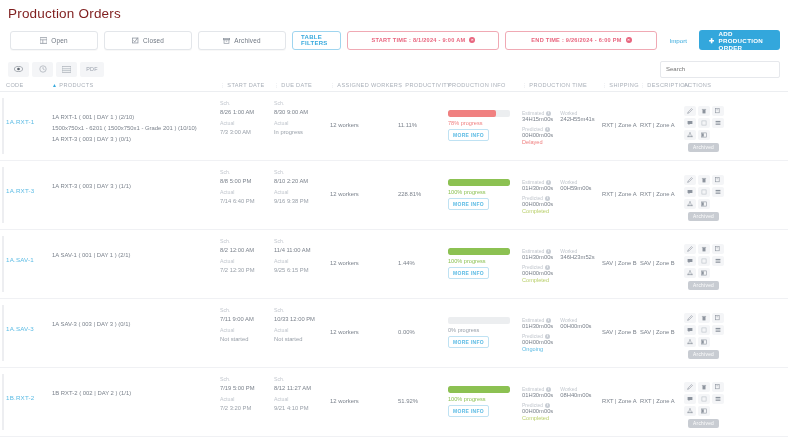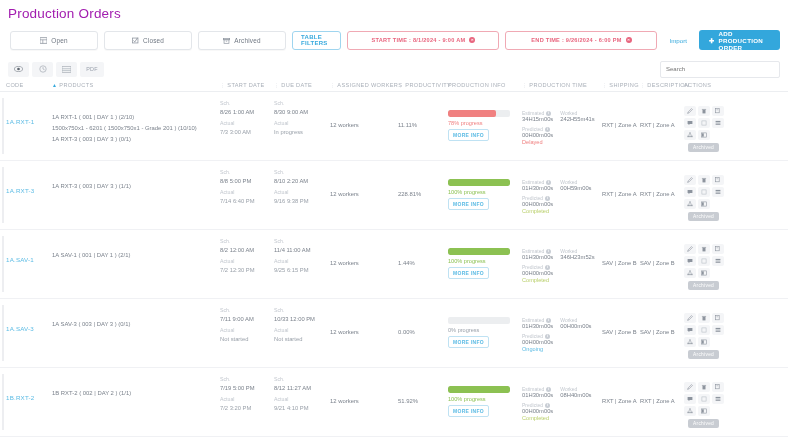--- a/index.html
+++ b/index.html
@@ -8,21 +8,21 @@
     font-family: "Liberation Sans", sans-serif;
     background:#ffffff;
     color:#6b7280;
     font-size:6px;
     overflow:hidden;
   }
   .page { position:relative; width:788px; height:444px; }
 
   
   .page-title {
-    font-size:13.5px; color:#a21caf; font-weight:400;
+    font-size:13.5px; color:#7f1d1d; font-weight:400;
     padding:6px 0 0 8px; letter-spacing:.2px;
   }
   .toolbar-row {
     display:flex; align-items:center; gap:6px;
     padding:8px 8px 0 10px; height:30px;
   }
   .tabbtn {
     border:1px solid #e3e6ea; background:#fff; border-radius:3px;
     height:19px; min-width:88px; padding:0 8px;
     display:flex; align-items:center; justify-content:center; gap:4px;

